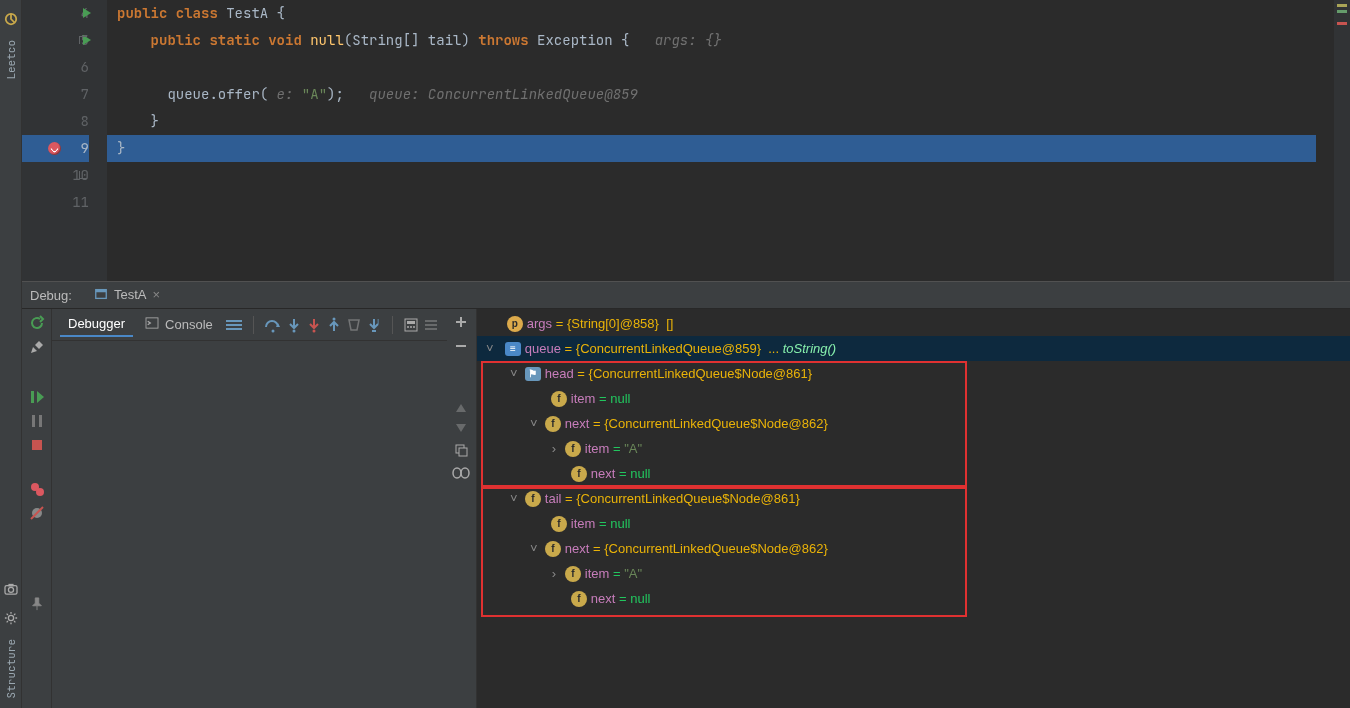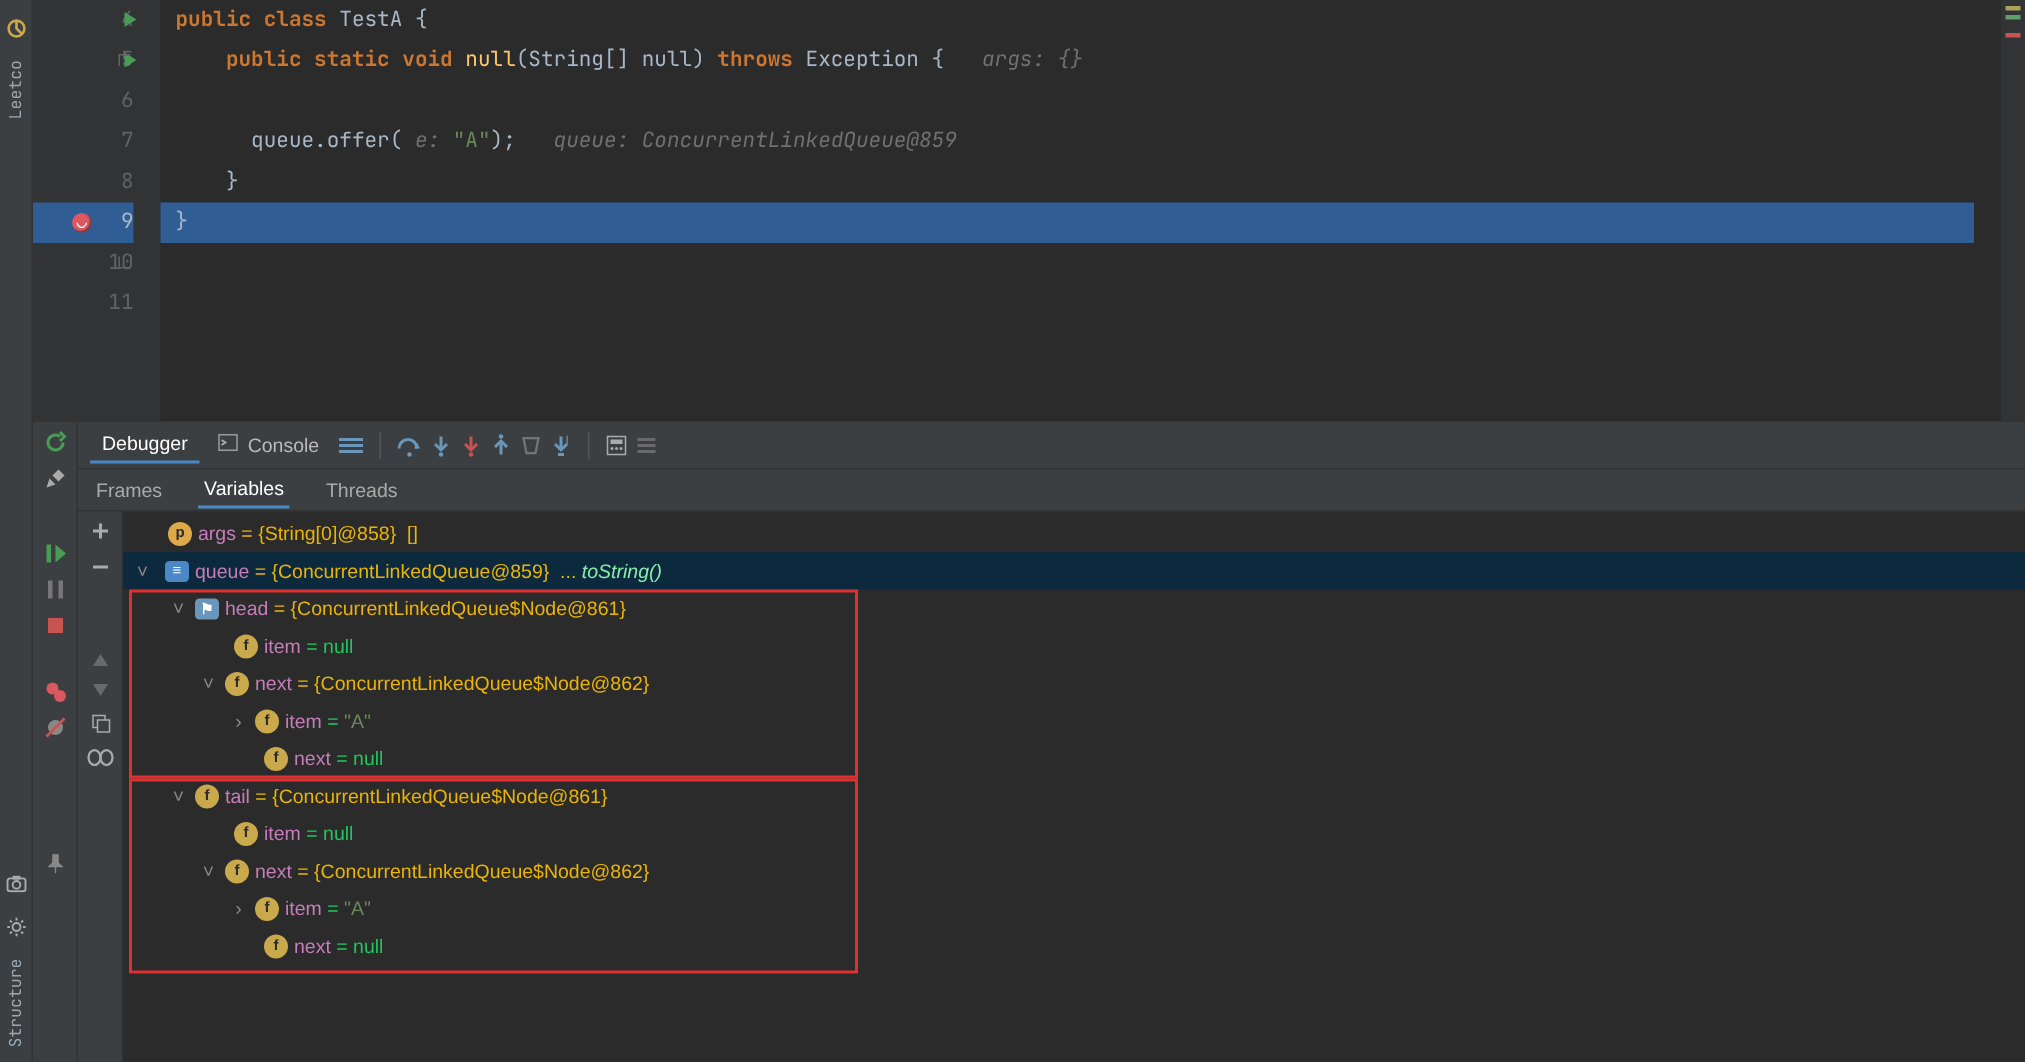--- a/index.html
+++ b/index.html
@@ -156,21 +156,21 @@
     width: 30px;
     background: #3c3f41;
     border-right: 1px solid #323232;
     display:flex; flex-direction:column; align-items:center;
     padding-top: 6px;
     gap: 8px;
   }
   .dbg-right {
     flex: 1;
     display: flex;
-    flex-direction: column;
+    flex-direction: row;
   }
   .dbg-toolbar {
     height: 32px;
     display: flex;
     align-items: center;
     gap: 4px;
     padding: 0 8px;
     border-bottom: 1px solid #323232;
     color: #bbbbbb;
     font-size: 13px;
@@ -288,33 +288,44 @@
       <div class="ln">6</div>
       <div class="ln">7</div>
       <div class="ln">8</div>
       <div class="ln" style="background:#2f5d94;color:#a9b7c6">9<span class="bp"></span></div>
       <div class="ln">10<span class="fold" style="border-top:none;border-right:none"></span></div>
       <div class="ln">11</div>
     </div>
     <div class="code">
       <div class="hl-line"></div>
       <div class="cl"><span class="kw">public class </span><span class="ty">TestA </span><span class="paren">{</span></div>
-      <div class="cl">    <span class="kw">public static void</span> <span class="fn">null</span><span class="ty">(String[] null)</span> <span class="kw">throws</span> <span class="ty">Exception {</span>   <span class="hint">args: {}</span></div>
+      <div class="cl">    <span class="kw">public static void</span> <span class="fn">null</span><span class="ty">(String[] tail)</span> <span class="kw">throws</span> <span class="ty">Exception {</span>   <span class="hint">args: {}</span></div>
       <div class="cl"></div>
       <div class="cl">      <span class="ty">queue.offer(</span><span class="param"> e: </span><span class="str">"A"</span><span class="ty">);</span>   <span class="hint">queue: ConcurrentLinkedQueue@859</span></div>
       <div class="cl">    <span class="paren">}</span></div>
       <div class="cl"><span class="paren">}</span></div>
     </div>
     <div class="scrollbar">
       <div class="mk" style="top:4px;background:#a9a457"></div>
       <div class="mk" style="top:10px;background:#659c6b"></div>
       <div class="mk" style="top:22px;background:#c75450"></div>
     </div>
   </div>
 
+  <div class="dbg-header">
+    <span>Debug:</span>
+    <div class="tab" style="margin-left:14px">
+      <svg width="14" height="14" viewBox="0 0 16 16">
+          <rect x="2" y="3" width="12" height="10" fill="none" stroke="#6897bb" stroke-width="1.5"></rect>
+          <rect x="2" y="3" width="12" height="3" fill="#6897bb"></rect>
+        </svg>
+      <span>TestA</span>
+      <span style="color:#888">×</span>
+    </div>
+  </div>
 
   <div class="dbg-body">
     <div class="dbg-left">
       <svg class="icon-btn" width="16" height="16" viewBox="0 0 16 16">
           <path d="M13 8a5 5 0 1 1-2-4" fill="none" stroke="#499c54" stroke-width="2"></path>
           <path d="M11 1l3 3-3 3" fill="none" stroke="#499c54" stroke-width="2"></path>
         </svg>
       <svg class="icon-btn" width="16" height="16" viewBox="0 0 16 16">
           <path d="M2 14l2-6 4 4-6 2z" fill="#aaa"></path>
           <path d="M6 6l4 4 4-4-4-4z" fill="#aaa"></path>
@@ -399,25 +410,20 @@
             <circle cx="8" cy="10" r="1" fill="#aaa"></circle>
             <circle cx="11" cy="10" r="1" fill="#aaa"></circle>
           </svg>
         <svg class="icon-btn" width="16" height="16" viewBox="0 0 16 16" style="opacity:.4">
             <rect x="2" y="3" width="12" height="2" fill="#aaa"></rect>
             <rect x="2" y="7" width="12" height="2" fill="#aaa"></rect>
             <rect x="2" y="11" width="12" height="2" fill="#aaa"></rect>
           </svg>
       </div>
 
-      <div class="dbg-subtabs">
-        <div class="st">Frames</div>
-        <div class="st active">Variables</div>
-        <div class="st">Threads</div>
-      </div>
 
       <div class="dbg-content">
         <div class="dbg-col">
           <svg width="14" height="14" viewBox="0 0 14 14">
               <path d="M7 2v10M2 7h10" stroke="#aaa" stroke-width="2"></path>
             </svg>
           <svg width="14" height="14" viewBox="0 0 14 14">
               <path d="M2 7h10" stroke="#aaa" stroke-width="2"></path>
             </svg>
           <div style="height:30px"></div>

